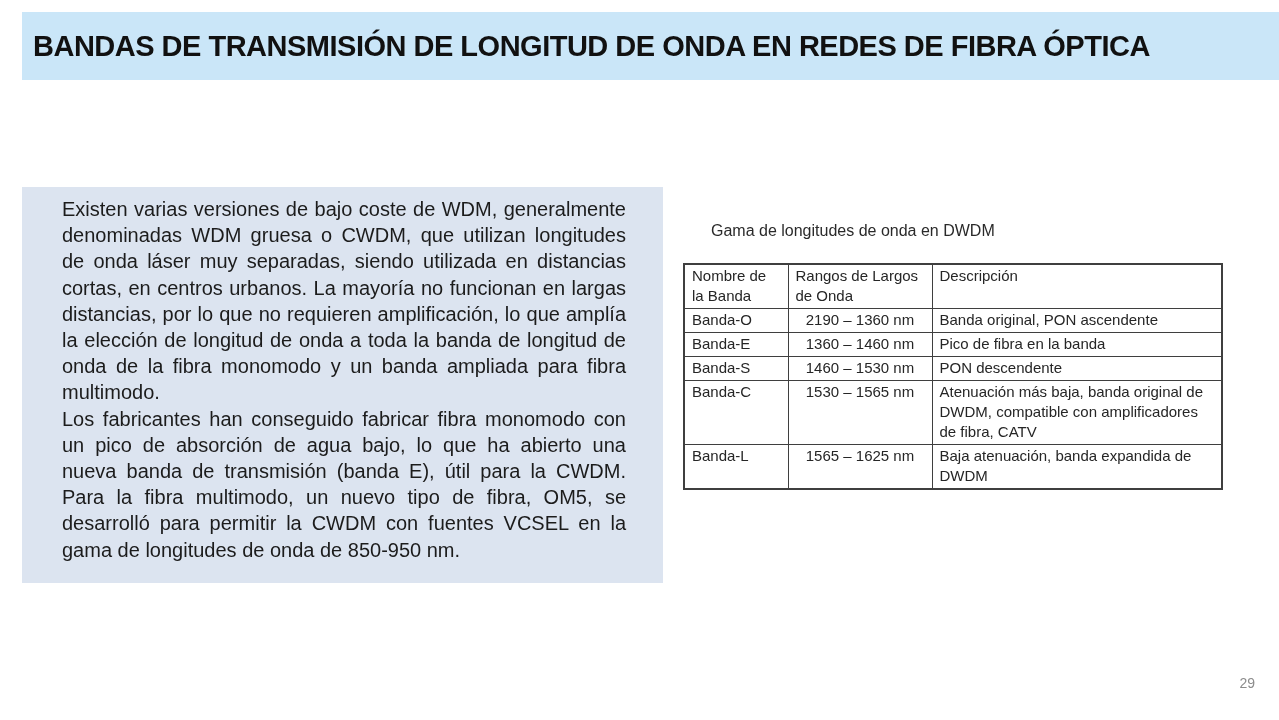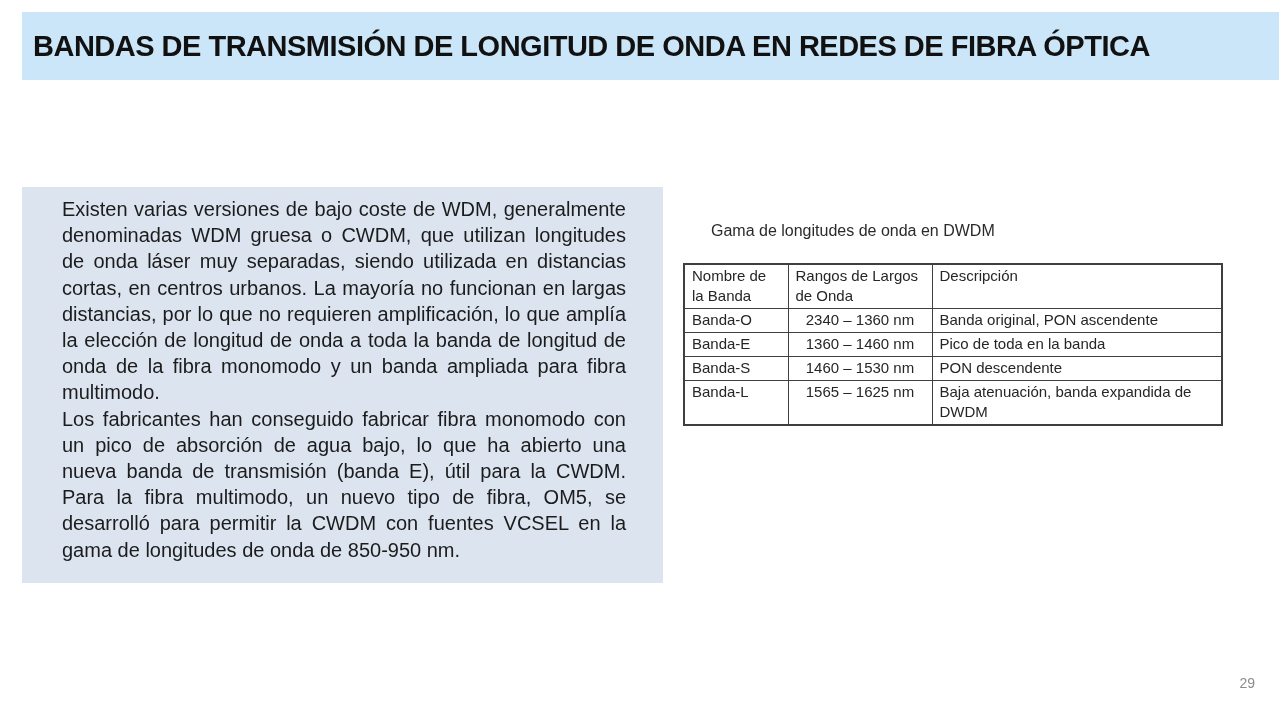--- a/index.html
+++ b/index.html
@@ -120,32 +120,37 @@
     <thead>
       <tr>
         <th>Nombre de la Banda</th>
         <th>Rangos de Largos de Onda</th>
         <th>Descripción</th>
       </tr>
     </thead>
     <tbody>
       <tr>
         <td>Banda-O</td>
-        <td class="range">2340 – 1360 nm</td>
+        <td class="range">2190 – 1360 nm</td>
         <td>Banda original, PON ascendente</td>
       </tr>
       <tr>
         <td>Banda-E</td>
         <td class="range">1360 – 1460 nm</td>
-        <td>Pico de toda en la banda</td>
+        <td>Pico de fibra en la banda</td>
       </tr>
       <tr>
         <td>Banda-S</td>
         <td class="range">1460 – 1530 nm</td>
         <td>PON descendente</td>
+      </tr>
+      <tr>
+        <td>Banda-C</td>
+        <td class="range">1530 – 1565 nm</td>
+        <td>Atenuación más baja, banda original de DWDM, compatible con amplificadores de fibra, CATV</td>
       </tr>
       <tr>
         <td>Banda-L</td>
         <td class="range">1565 – 1625 nm</td>
         <td>Baja atenuación, banda expandida de DWDM</td>
       </tr>
     </tbody>
   </table>
 
 

